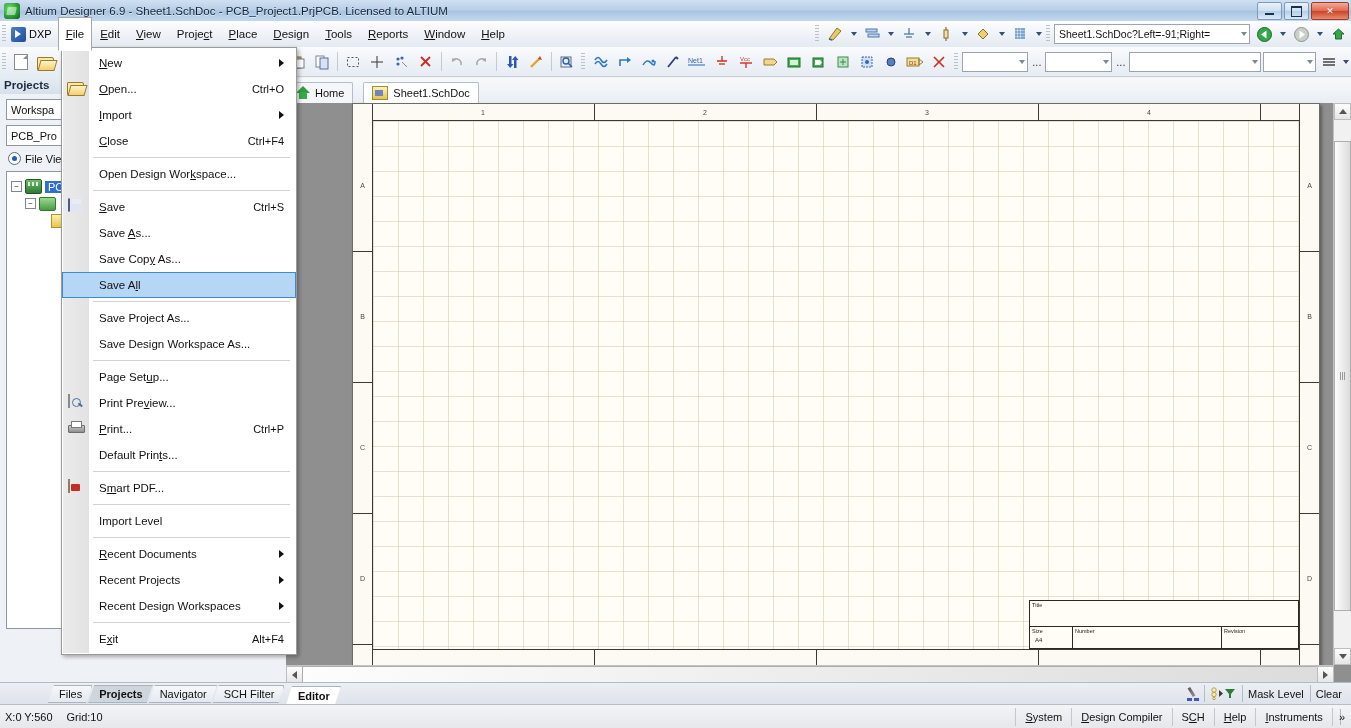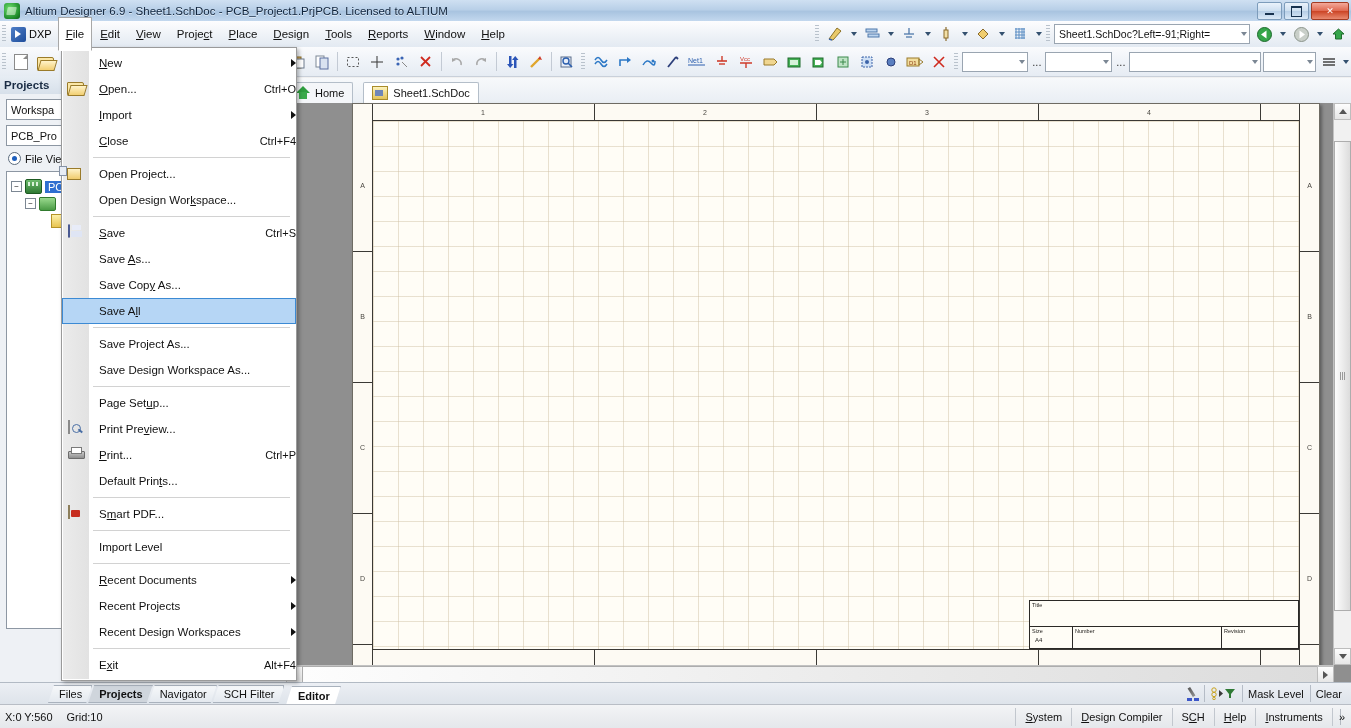--- a/index.html
+++ b/index.html
@@ -322,21 +322,21 @@
     background:#fff;border:1px solid #9a9a9a;
     box-shadow:2px 2px 4px rgba(0,0,0,.3);
     z-index:50; padding:2px 0;
   }
   .dd-gutter{
     position:absolute;left:1px;top:1px;bottom:1px;width:26px;
     background:linear-gradient(90deg,#ebebeb,#e2e2e2);
   }
   .dd-item{
     position:relative;height:26px;display:flex;align-items:center;
-    font-size:11.5px;color:#111;padding-left:37px;padding-right:0;
+    font-size:11.5px;color:#111;padding-left:37px;padding-right:12px;
     white-space:nowrap;
   }
   .dd-item.sel{
     background:#b6d6f5;border:1px solid #3c8ad4;
     height:24px; padding-left:36px;
   }
   .dd-item .acc{ margin-left:auto; color:#111; font-size:11px; padding-left:14px;}
   .dd-item .subarrow{
     margin-left:auto;
     border-top:4px solid transparent;border-bottom:4px solid transparent;
@@ -958,24 +958,20 @@
       <span><u class="ul">I</u>mport</span>
       <i class="subarrow"></i>
     </div>
 
     <div class="dd-item">
       <span><u class="ul">C</u>lose</span>
       <span class="acc">Ctrl+F4</span>
     </div>
     <div class="dd-sep"></div>
 
-    <div class="dd-item">
-      <span class="dd-ico"><span class="ic-openproj"></span></span>
-      <span>Open Project...</span>
-    </div>
 
     <div class="dd-item">
       <span>Open Design Wor<u class="ul">k</u>space...</span>
     </div>
     <div class="dd-sep"></div>
 
     <div class="dd-item">
       <span class="dd-ico"><span class="ic-save"></span></span>
       <span><u class="ul">S</u>ave</span>
       <span class="acc">Ctrl+S</span>

